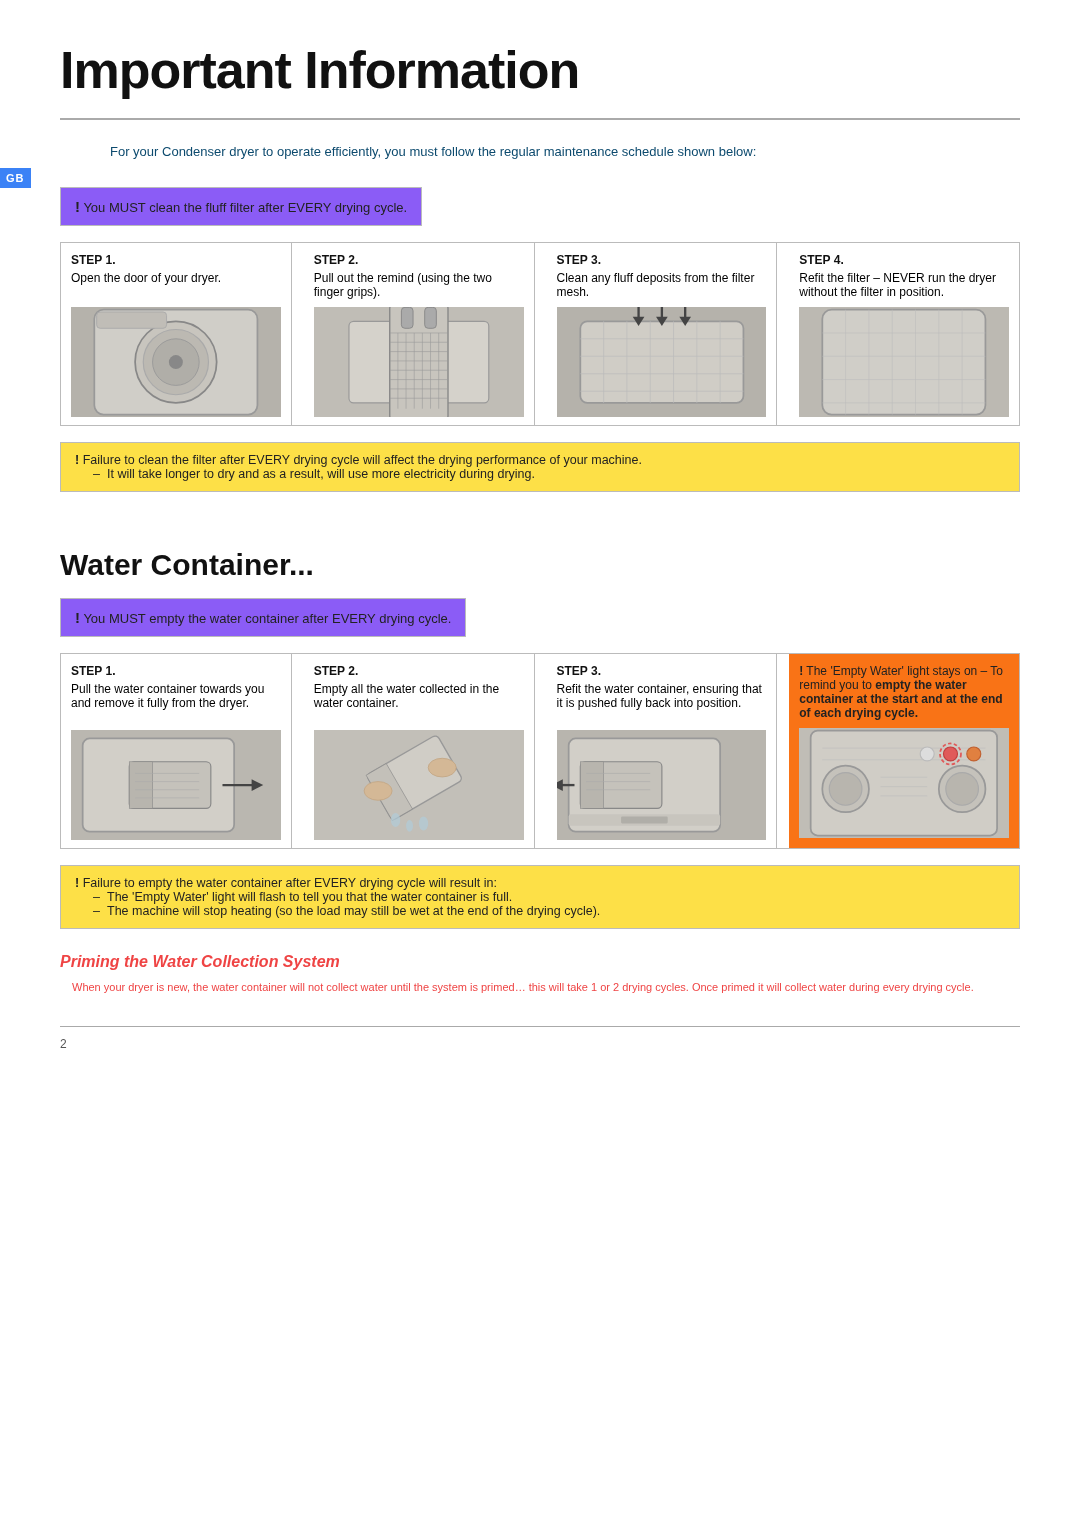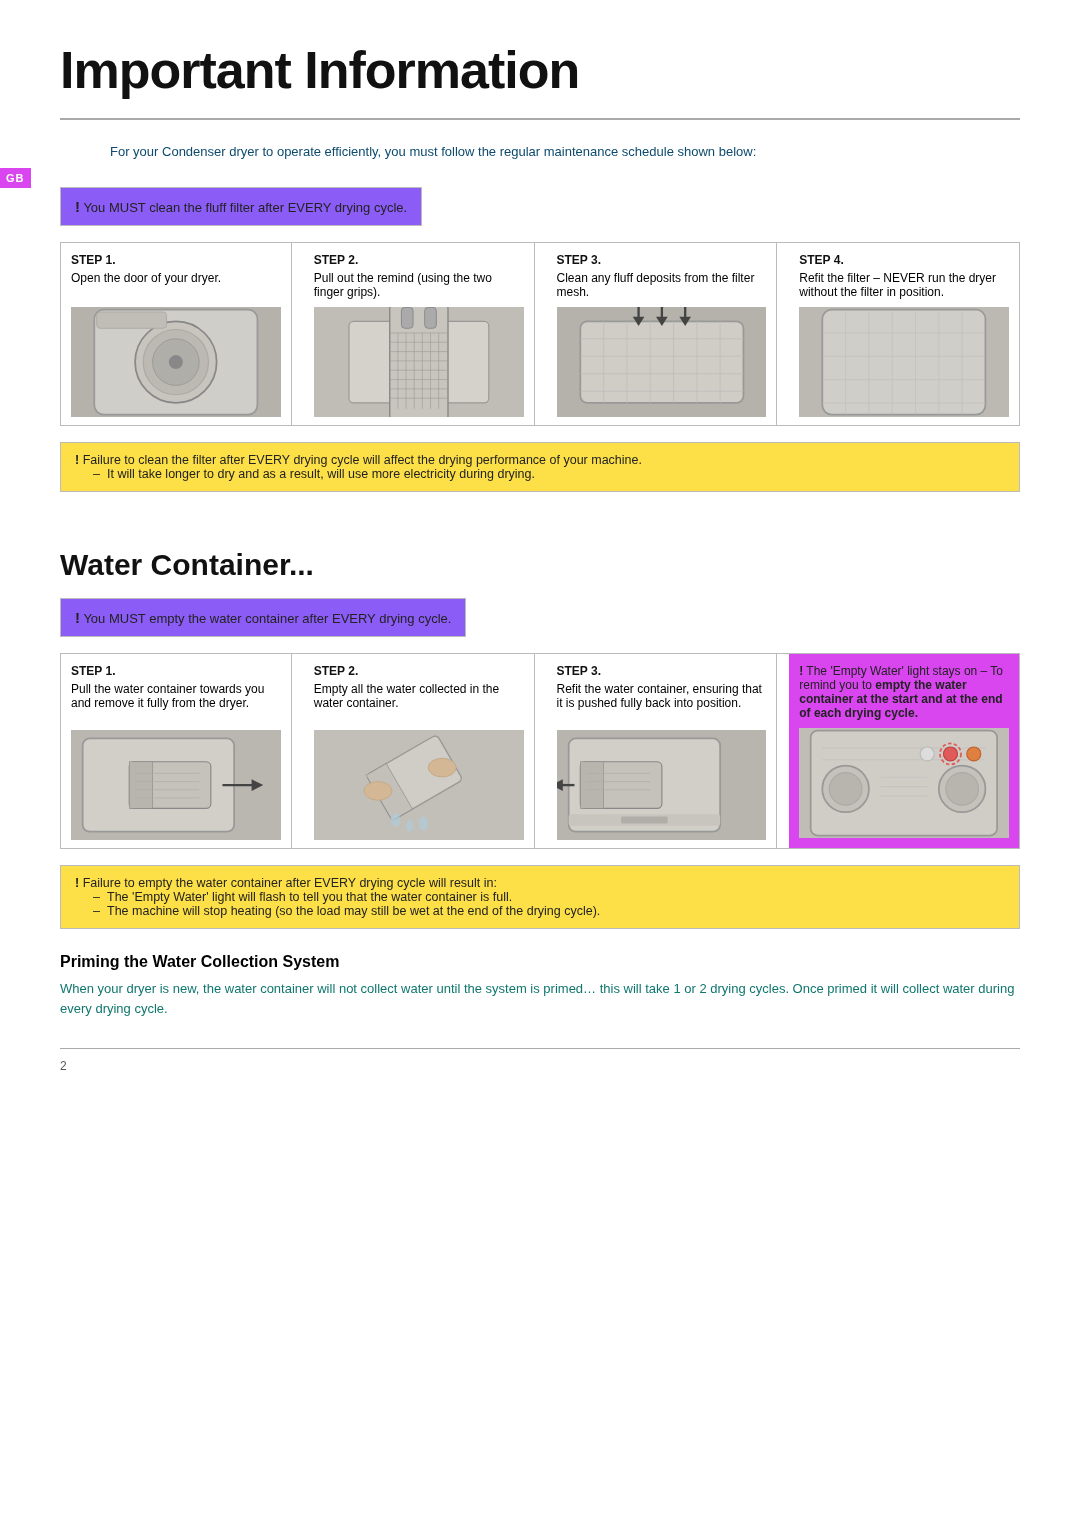--- a/index.html
+++ b/index.html
@@ -14,21 +14,21 @@
     .page {
       width: 1080px;
       min-height: 1515px;
       padding: 40px 60px 60px 60px;
       position: relative;
     }
     .gb-badge {
       position: absolute;
       left: 0;
       top: 168px;
-      background: #d946ef;
+      background: #3b82f6;
       color: #fff;
       font-size: 11px;
       font-weight: bold;
       padding: 4px 6px;
       letter-spacing: 1px;
     }
     .main-title {
       font-size: 52px;
       font-weight: bold;
       color: #111;
@@ -123,28 +123,30 @@
       margin-top: 30px;
       margin-bottom: 10px;
     }
     .page-number {
       font-size: 12px;
       color: #555;
     }
     .subsection-title {
       font-size: 16px;
       font-weight: bold;
-      color: #000000;
+      color: #ef4444;
       margin-bottom: 8px;
       margin-top: 16px;
+      font-style: italic;
     }
     .body-text {
-      font-size: 13px;
-      color: #0f766e;
+      font-size: 11px;
+      color: #ef4444;
       line-height: 1.5;
+      margin-left: 12px;
     }
     
     .img-step1 { background: #b8b5ae; }
     .img-step2 { background: #c0bdb6; }
     .img-step3 { background: #b5b2ab; }
     .img-step4 { background: #bcb9b2; }
     .img-wstep1 { background: #bab7b0; }
     .img-wstep2 { background: #c2bfb8; }
     .img-wstep3 { background: #b8b5ae; }
     .img-wstep4 { background: #c0bdb6; }
@@ -358,21 +360,21 @@
 
           <line x1="15" y1="55" x2="0" y2="55" stroke="#444" stroke-width="2"></line>
           <polygon points="5,50 -5,55 5,60" fill="#444"></polygon>
 
           <rect x="10" y="80" width="130" height="10" rx="2" fill="#c8c5be"></rect>
           <rect x="55" y="82" width="40" height="6" rx="1" fill="#b0aea8"></rect>
         </svg>
       </div>
     </div>
 
-    <div class="step-cell" style="background:#d946ef; padding:10px;">
+    <div class="step-cell" style="background:#f97316; padding:10px;">
       <div style="font-size:12px; color:#222; flex:1;">
         <span style="font-weight:bold;">!</span><span> The 'Empty Water' light stays on – To remind you to </span><span style="font-weight:bold;">empty the water container at the start and at the end of each drying cycle.</span>
       </div>
       <div class="step-image img-wstep4" style="margin-top:8px;">
         <svg viewBox="0 0 180 110" xmlns="http://www.w3.org/2000/svg">
           <rect width="180" height="110" fill="#c0bdb6"></rect>
           <rect x="10" y="10" width="160" height="90" rx="6" fill="#d0cdc6" stroke="#999" stroke-width="1.5"></rect>
 
           <line x1="20" y1="25" x2="160" y2="25" stroke="#bbb" stroke-width="0.5"></line>
           <line x1="20" y1="35" x2="160" y2="35" stroke="#bbb" stroke-width="0.5"></line>

